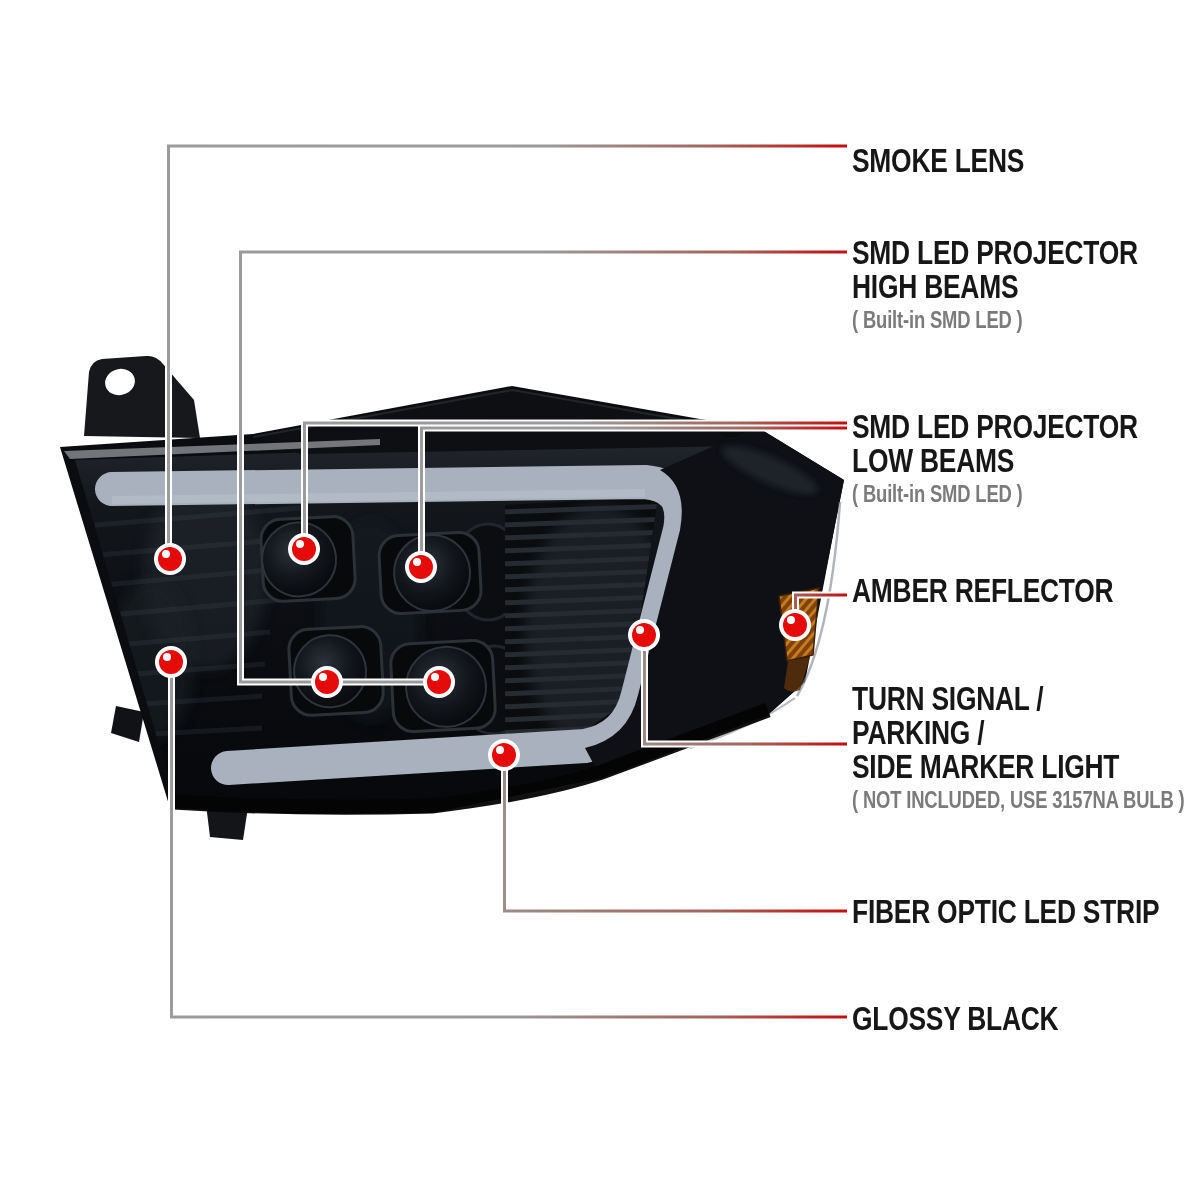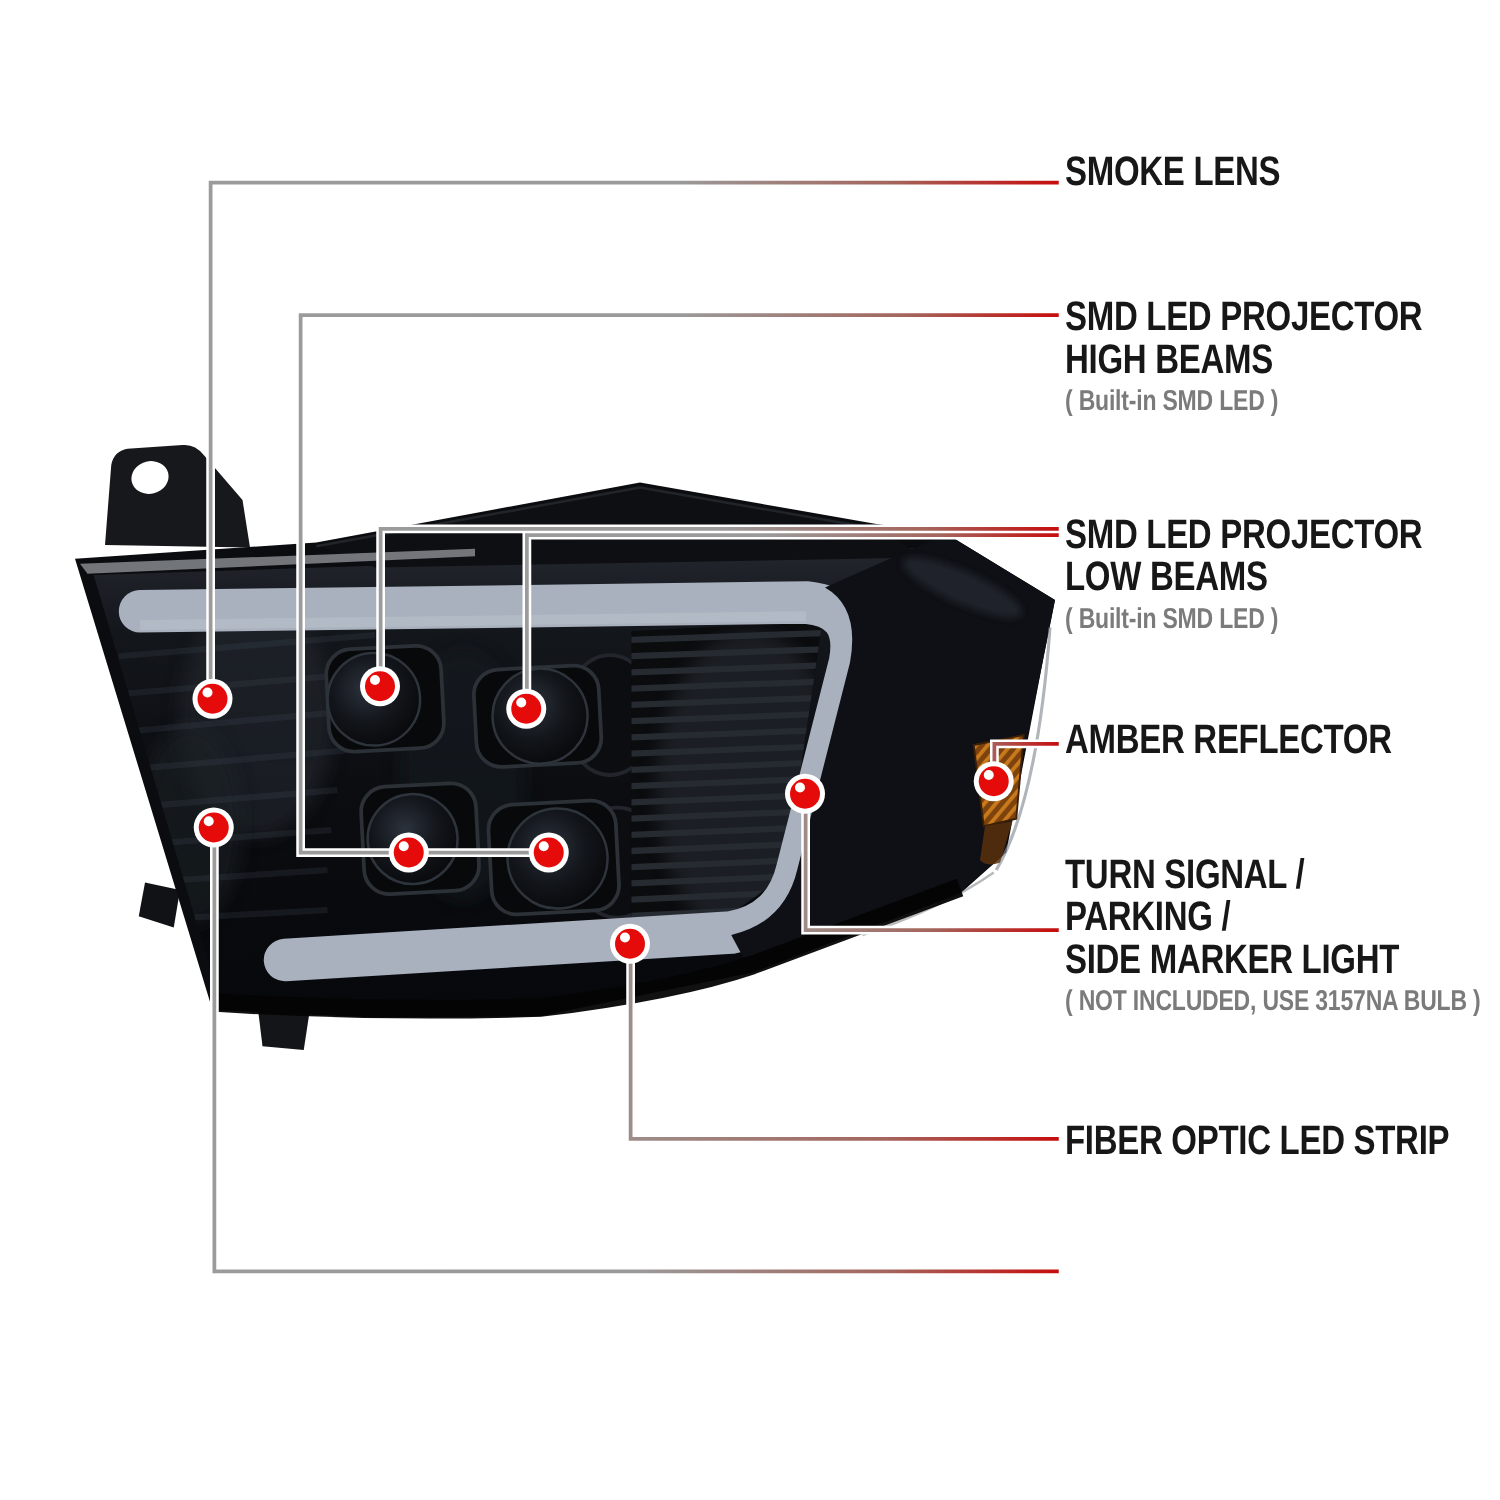--- a/index.html
+++ b/index.html
@@ -4,21 +4,21 @@
 <style>
   html,body{margin:0;padding:0;background:#ffffff;}
   .stage{position:relative;width:1200px;height:1200px;background:#ffffff;overflow:hidden;
          font-family:"Liberation Sans",sans-serif;}
   .stage svg{position:absolute;left:0;top:0;}
   .callout{position:absolute;left:852px;color:#171717;}
   .callout .main{font-weight:700;font-size:33px;line-height:34px;letter-spacing:-0.3px;
                  transform:scaleX(0.80);transform-origin:0 0;white-space:nowrap;}
   .callout .sub{font-weight:700;font-size:23px;line-height:25px;color:#7b7b7b;
                 transform:scaleX(0.80);transform-origin:0 0;white-space:nowrap;margin-top:4px;letter-spacing:-0.2px;}
-  #c-smoke{top:120px}
+  #c-smoke{top:144px}
   #c-high{top:236px}
   #c-low{top:410px}
   #c-amber{top:574px}
   #c-turn{top:682px}
   #c-fiber{top:895px}
   #c-gloss{top:1002px}
 </style>
 </head>
 <body>
 
@@ -303,14 +303,19 @@
     </div>
     <div class="sub">( NOT INCLUDED, USE  3157NA  BULB )</div>
   </div>
 
   <div class="callout" id="c-fiber">
     <div class="main">
         <div>FIBER OPTIC LED STRIP</div>
       </div>
   </div>
 
+  <div class="callout" id="c-gloss">
+    <div class="main">
+        <div>GLOSSY BLACK</div>
+      </div>
+  </div>
 
 </div>
 
 </body></html>

